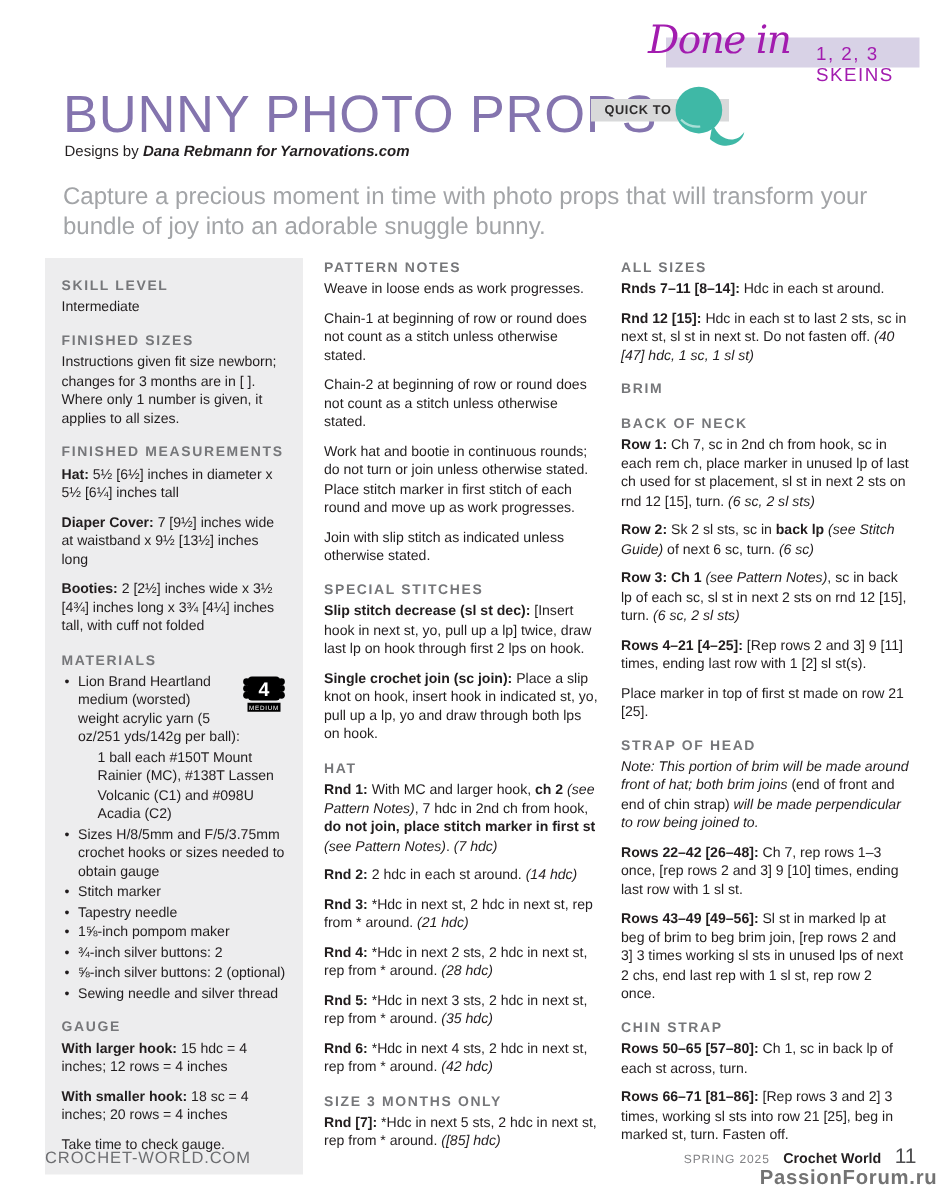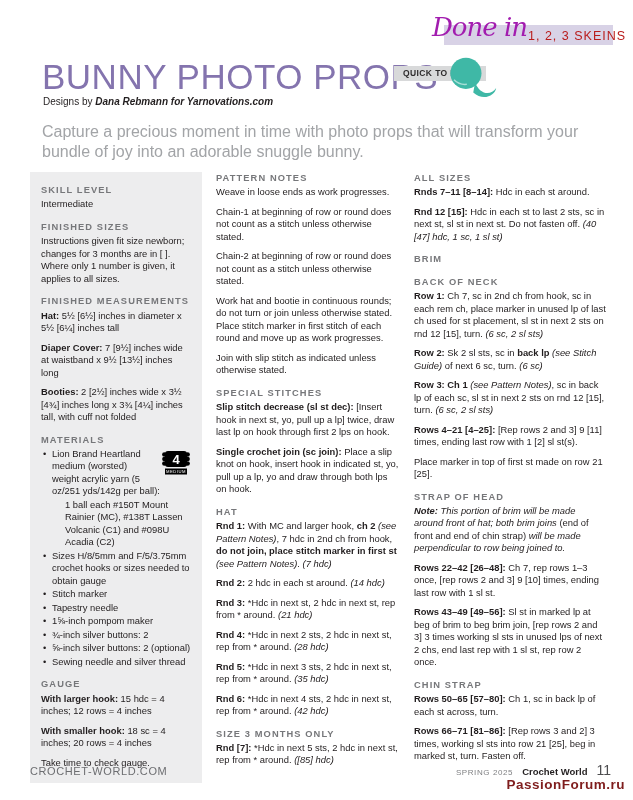--- a/index.html
+++ b/index.html
@@ -9,21 +9,21 @@
     font-family:"Liberation Sans","DejaVu Sans",sans-serif;
     -webkit-font-smoothing:antialiased;
   }
   
   .done-band{position:absolute;top:25px;left:444px;right:20px;height:20px;background:var(--lavender,#d8d2e6);}
   .done-script{
     position:absolute;top:12px;left:432px;
     font-family:"DejaVu Serif","Liberation Serif",serif;
     font-style:italic;font-size:26px;color:#a21caf;letter-spacing:-1px;
   }
-  .done-count{position:absolute;top:29px;left:528px;font-size:12.5px;color:#b91c1c;letter-spacing:1px;}
+  .done-count{position:absolute;top:29px;left:544px;font-size:12.5px;color:#a21caf;letter-spacing:1px;}
   
   .title{
     position:absolute;top:57px;left:42px;
     font-size:35px;color:var(--purple,#8474ae);letter-spacing:.5px;font-weight:normal;
   }
   .byline{position:absolute;top:96px;left:43px;font-size:10px;color:#231f20;}
   .byline b{font-style:italic;}
   .quick-badge{
     position:absolute;top:66px;left:394px;height:15px;line-height:15px;
     background:#d8d9da;padding:0 9px;font-size:8.5px;font-weight:bold;
@@ -45,37 +45,37 @@
   .col-left{background:var(--boxgray,#ededee);padding:12px 11px 14px 11px;box-sizing:border-box;}
   .h{
     font-size:9.3px;font-weight:bold;letter-spacing:1.1px;color:#76777a;
     margin:10px 0 2px 0;
   }
   .h:first-child{margin-top:0;}
   .para{margin:0 0 7px 0;}
   .para:last-child{margin-bottom:0;}
   .seg-b{font-weight:bold;}
   .seg-i{font-style:italic;}
-  .seg-bi{font-weight:bold;font-style:italic;}
+  .seg-bi{font-weight:normal;font-style:italic;}
   ul.bullets{margin:0 0 7px 0;padding:0 0 0 11px;list-style:none;}
   ul.bullets li{position:relative;margin:0 0 1px 0;}
   ul.bullets li:not(.indent)::before{content:"\2022";position:absolute;left:-9px;top:0;}
   ul.bullets li.indent{padding-left:13px;}
   
   .yarn-weight-icon{float:right;margin:2px 0 2px 5px;width:30px;height:26px;}
   
   .footer{position:absolute;left:30px;right:22px;top:762px;display:flex;justify-content:space-between;align-items:baseline;}
   .footer-left{font-size:11px;letter-spacing:.6px;color:#6d6e71;}
   .footer-right{display:flex;align-items:baseline;gap:9px;}
   .footer-season{font-size:8px;letter-spacing:.6px;color:#808184;}
   .footer-brand{font-size:9.5px;font-weight:bold;color:#231f20;}
   .footer-page{font-size:14px;color:#4d4d4f;}
   .watermark{
     position:absolute;right:8px;top:777px;
-    font-size:13.5px;font-weight:bold;letter-spacing:.5px;color:#7f1d1d;
+    font-size:13.5px;font-weight:bold;letter-spacing:.5px;color:#737373;
     text-shadow:0 0 1px #ffffff;
   }
 </style>
 </head>
 <body>
 
 <div class="done-band"></div>
 <div class="done-script">Done in</div>
 <div class="done-count">1, 2, 3 SKEINS</div>
 

